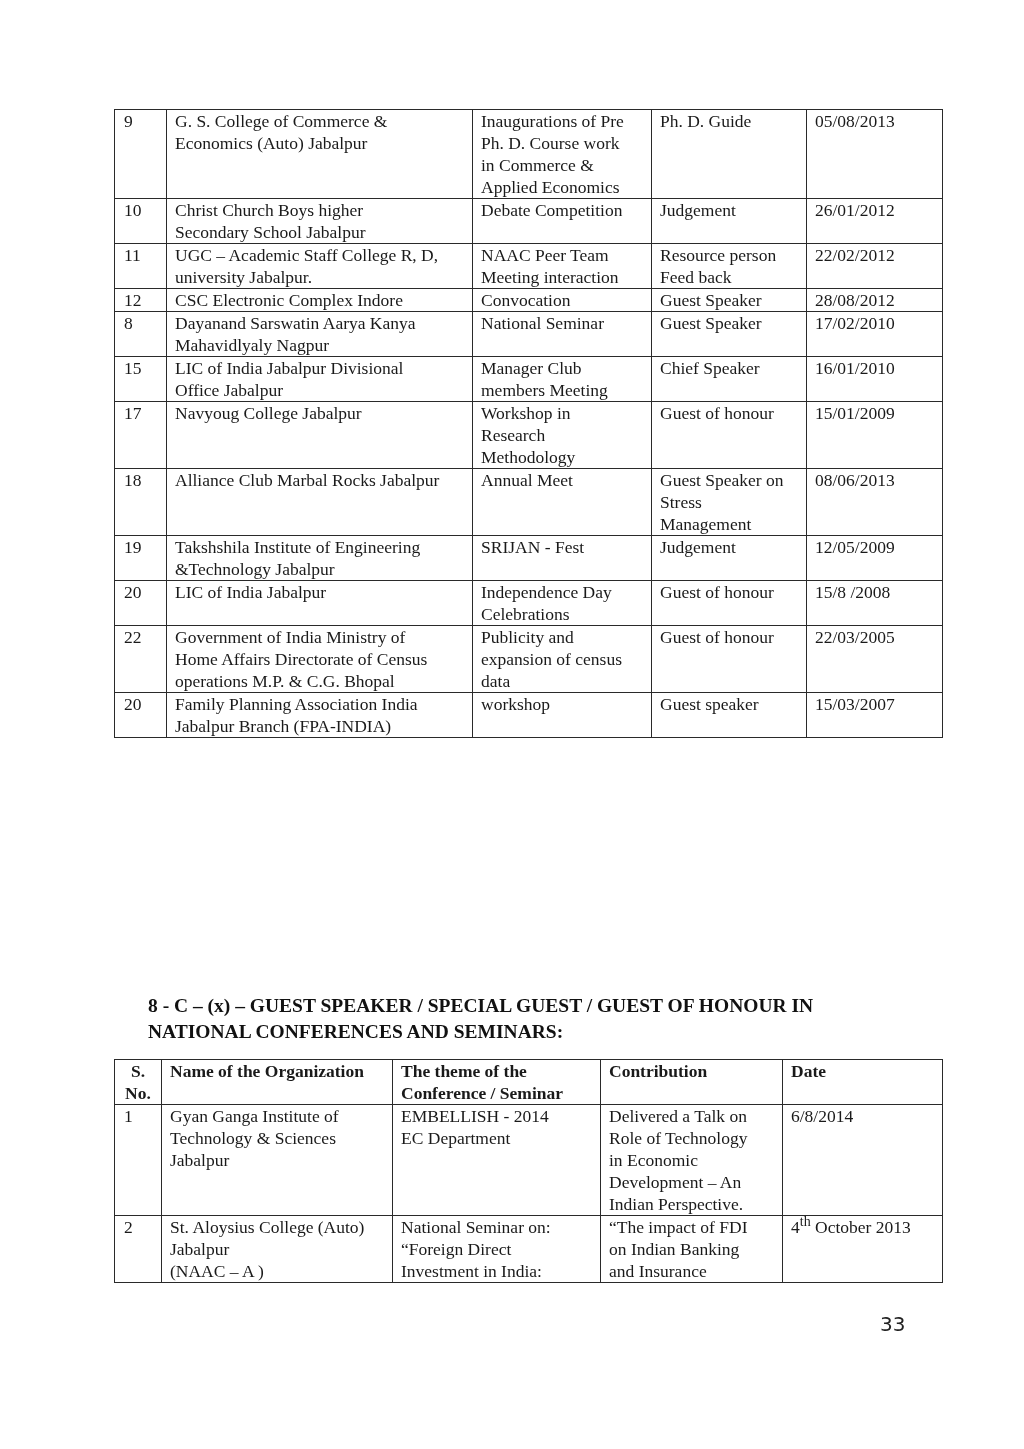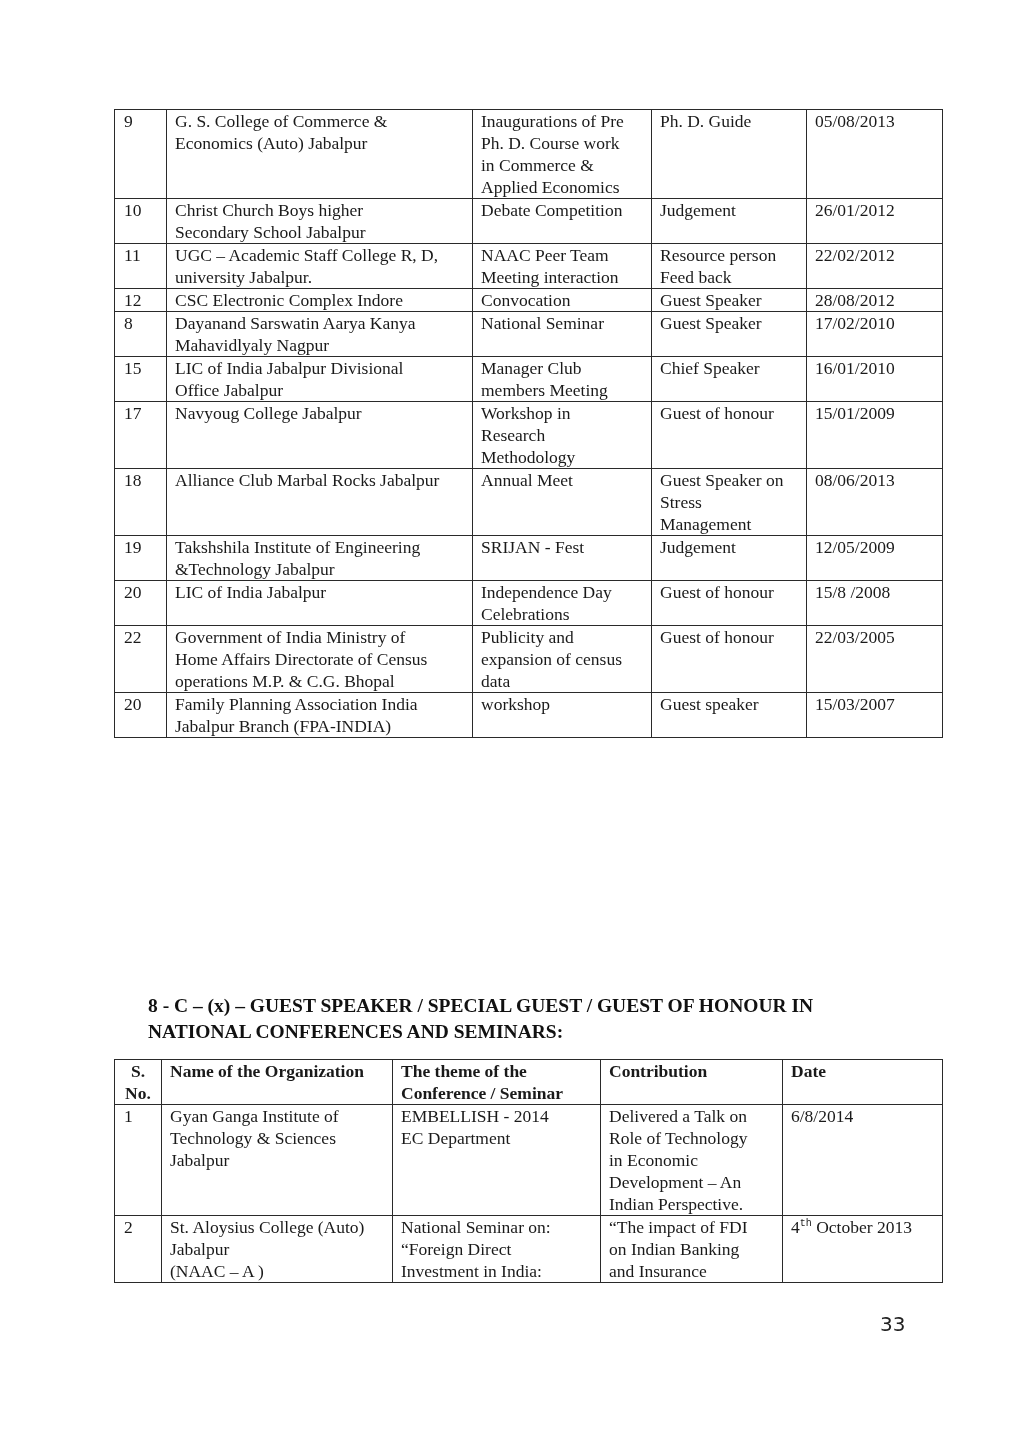--- a/index.html
+++ b/index.html
@@ -34,21 +34,21 @@
     position: absolute; left: 124px; top: 993px; width: 760px;
     font-family: "Liberation Serif", serif;
     font-weight: bold; font-size: 19.5px; line-height: 26px;
     color: #111;
     margin-left: 24px;
   }
   .page-number {
     position: absolute; left: 880px; top: 1312px;
     font-family: "DejaVu Sans", sans-serif; font-size: 20px; color: #222;
   }
-  sup { font-size: 10px; line-height: 0; vertical-align: 7px; font-family: Liberation Mono, monospace; }
+  sup { font-size: 14px; line-height: 0; vertical-align: 7px; }
 </style>
 </head>
 <body>
 
 <table id="table1" class="doc">
   <colgroup>
     <col style="width:52px">
       <col style="width:306px">
       <col style="width:179px">
       <col style="width:155px">

